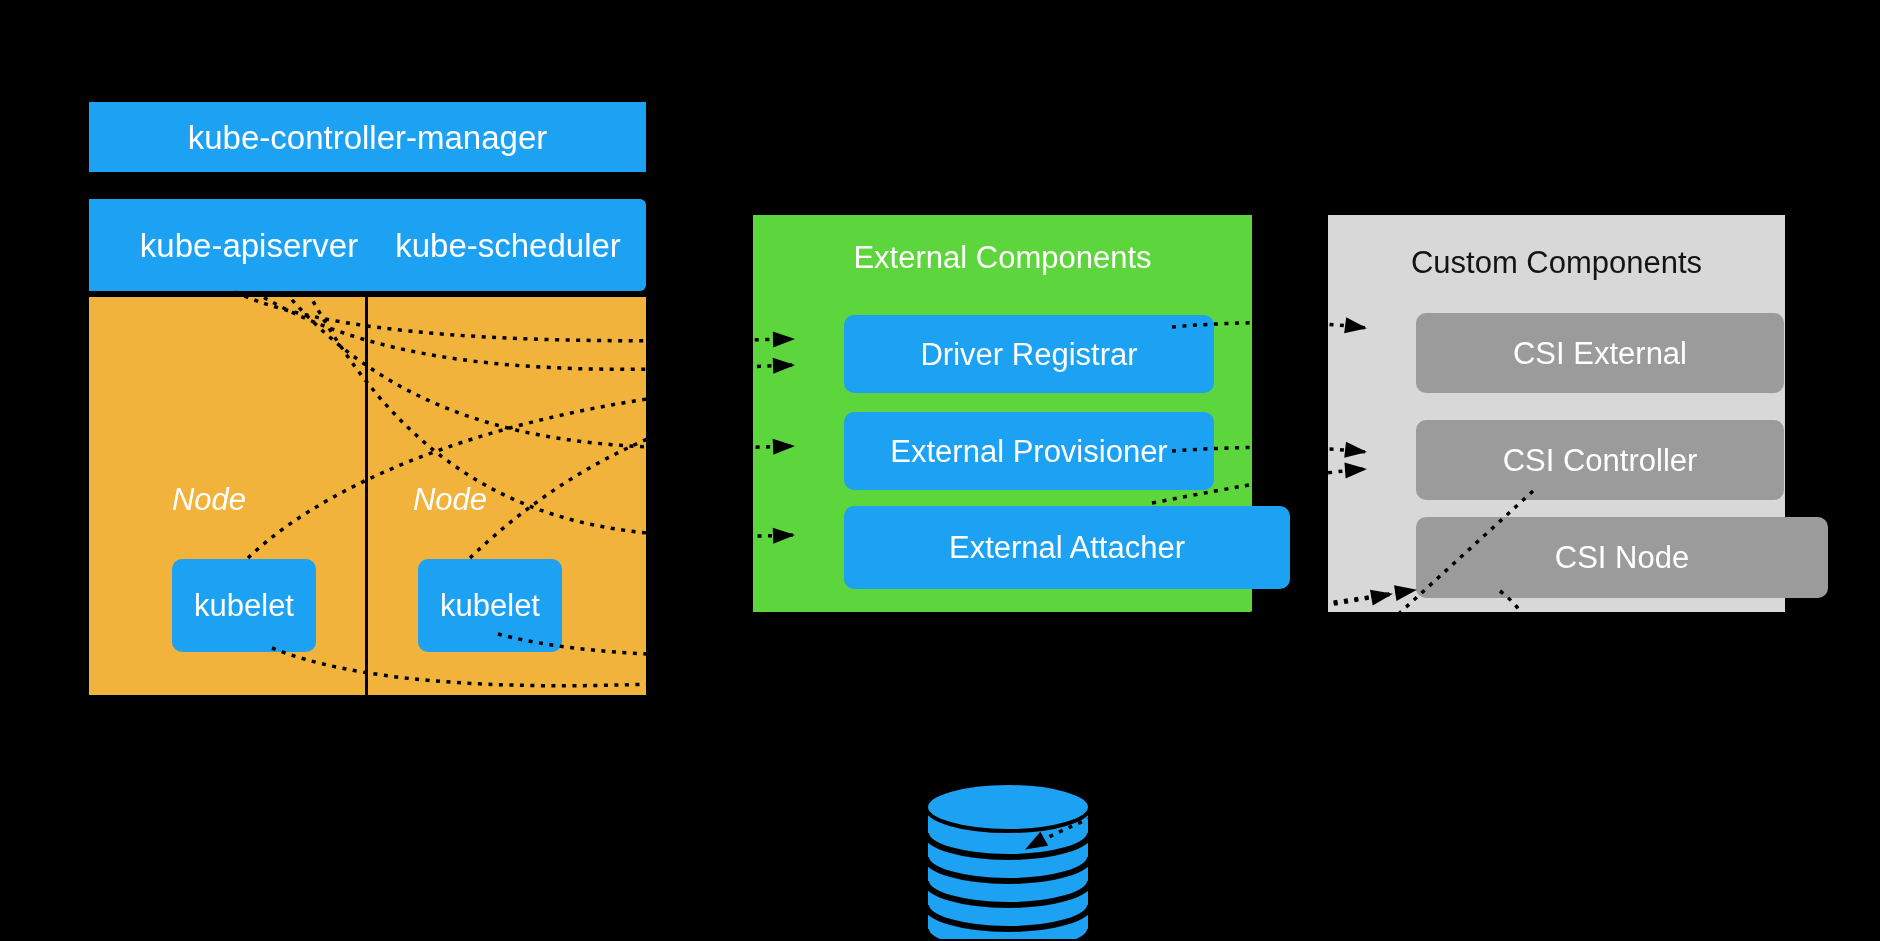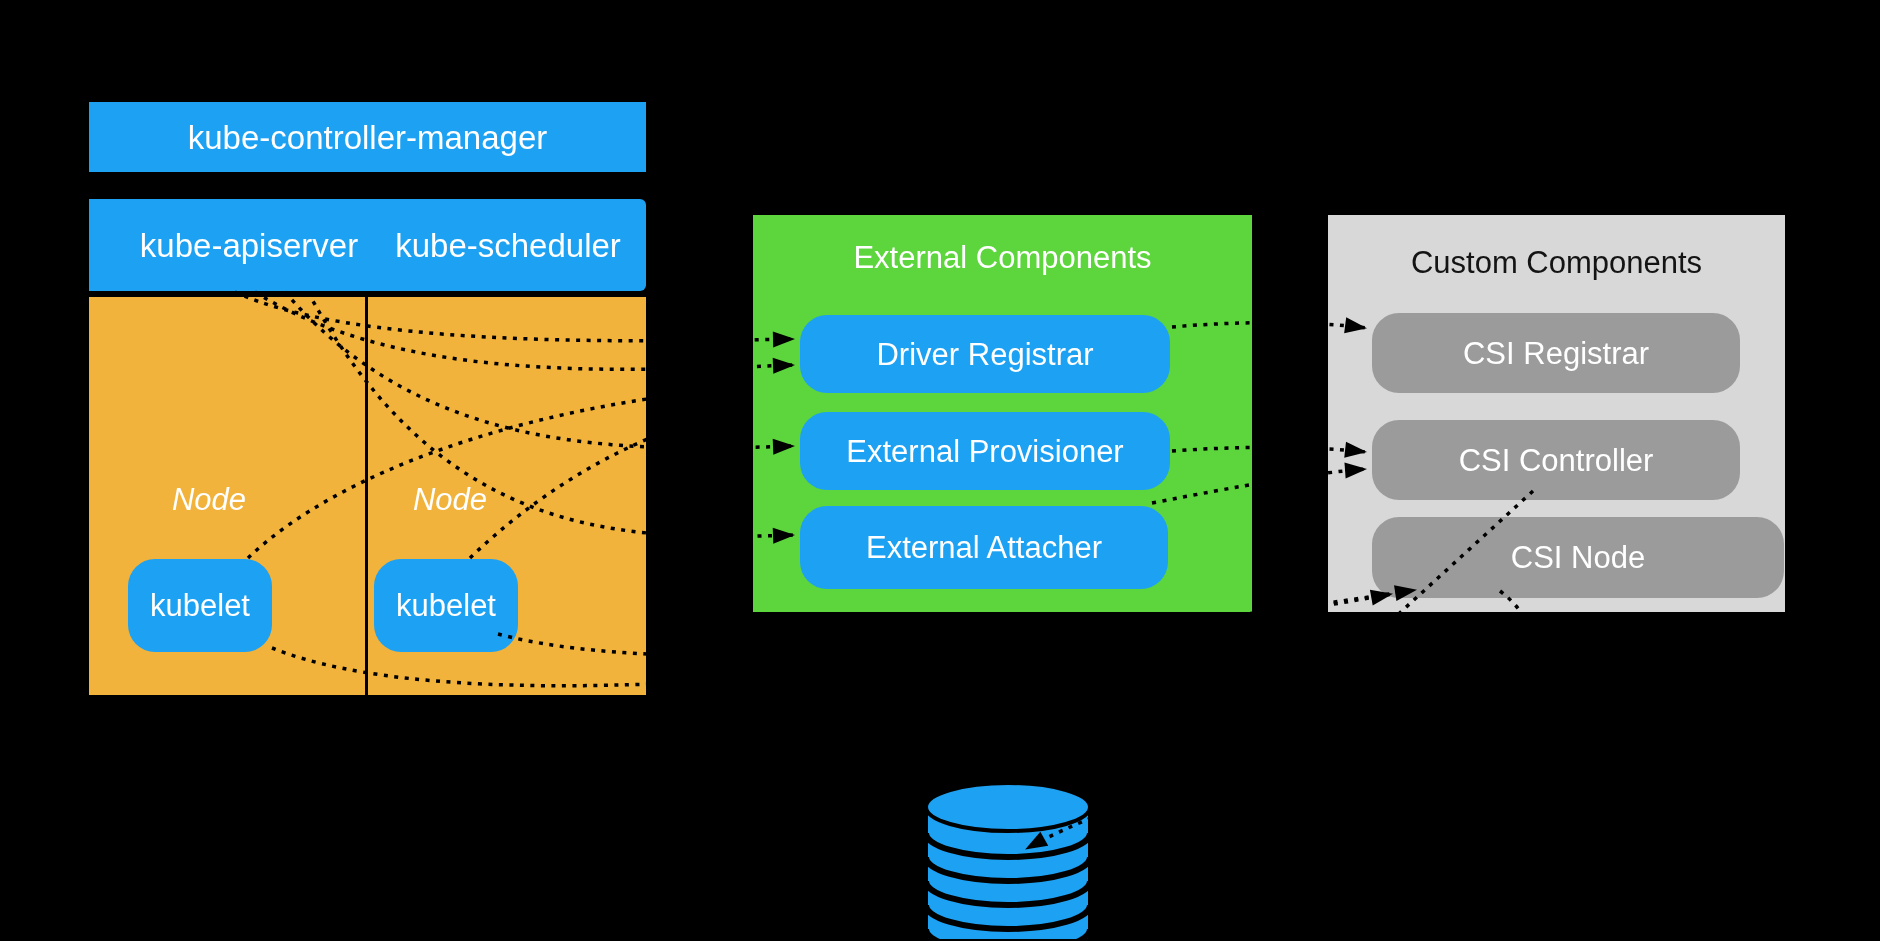--- a/index.html
+++ b/index.html
@@ -4,21 +4,21 @@
 <style>
   html,body{margin:0;padding:0;background:#000;}
   #canvas{
     position:relative;width:1880px;height:941px;background:#000;overflow:hidden;
     font-family:"Liberation Sans","DejaVu Sans",sans-serif;
   }
   .box{position:absolute;display:flex;align-items:center;justify-content:center;
        color:#fff;font-size:33px;line-height:1;white-space:nowrap;}
   .panel{position:absolute;}
   .panel-title{position:absolute;left:0;right:0;text-align:center;font-size:31px;line-height:1;}
-  .rounded{border-radius:27px;}
+  .rounded{border-radius:10px;margin-left:44px;}
   .node-label{position:absolute;color:#fff;font-size:31px;line-height:1;text-align:center;width:200px;font-style:italic;}
   #overlay{position:absolute;left:0;top:0;pointer-events:none;}
 </style>
 </head>
 <body>
 
 <div id="canvas">
 
   <div class="box" style="left:89px;top:102px;width:557px;height:70px;background:#1da1f3;">
     <span>kube-controller-manager</span>
@@ -45,29 +45,29 @@
 
   <div class="panel" style="left:753px;top:215px;width:499px;height:397px;background:#5dd53c;">
     <div class="panel-title" style="top:27px;color:#fff;">External Components</div>
   </div>
   <div class="box rounded" style="left:800px;top:315px;width:370px;height:78px;background:#1da1f3;font-size:31px;">
     <span>Driver Registrar</span>
   </div>
   <div class="box rounded" style="left:800px;top:412px;width:370px;height:78px;background:#1da1f3;font-size:31px;">
     <span>External Provisioner</span>
   </div>
-  <div class="box rounded" style="left:800px;top:506px;width:368px;height:83px;background:#1da1f3;font-size:31px;">
+  <div class="box rounded" style="left:800px;top:506px;width:446px;height:83px;background:#1da1f3;font-size:31px;">
     <span>External Attacher</span>
   </div>
 
   <div class="panel" style="left:1328px;top:215px;width:457px;height:397px;background:#d8d8d8;">
     <div class="panel-title" style="top:32px;color:#141414;">Custom Components</div>
   </div>
   <div class="box rounded" style="left:1372px;top:313px;width:368px;height:80px;background:#9b9b9b;font-size:31px;">
-    <span>CSI Registrar</span>
+    <span>CSI External</span>
   </div>
   <div class="box rounded" style="left:1372px;top:420px;width:368px;height:80px;background:#9b9b9b;font-size:31px;">
     <span>CSI Controller</span>
   </div>
   <div class="box rounded" style="left:1372px;top:517px;width:412px;height:81px;background:#9b9b9b;font-size:31px;">
     <span>CSI Node</span>
   </div>
 
   <svg id="overlay" width="1880" height="941" viewBox="0 0 1880 941">
     <defs>

